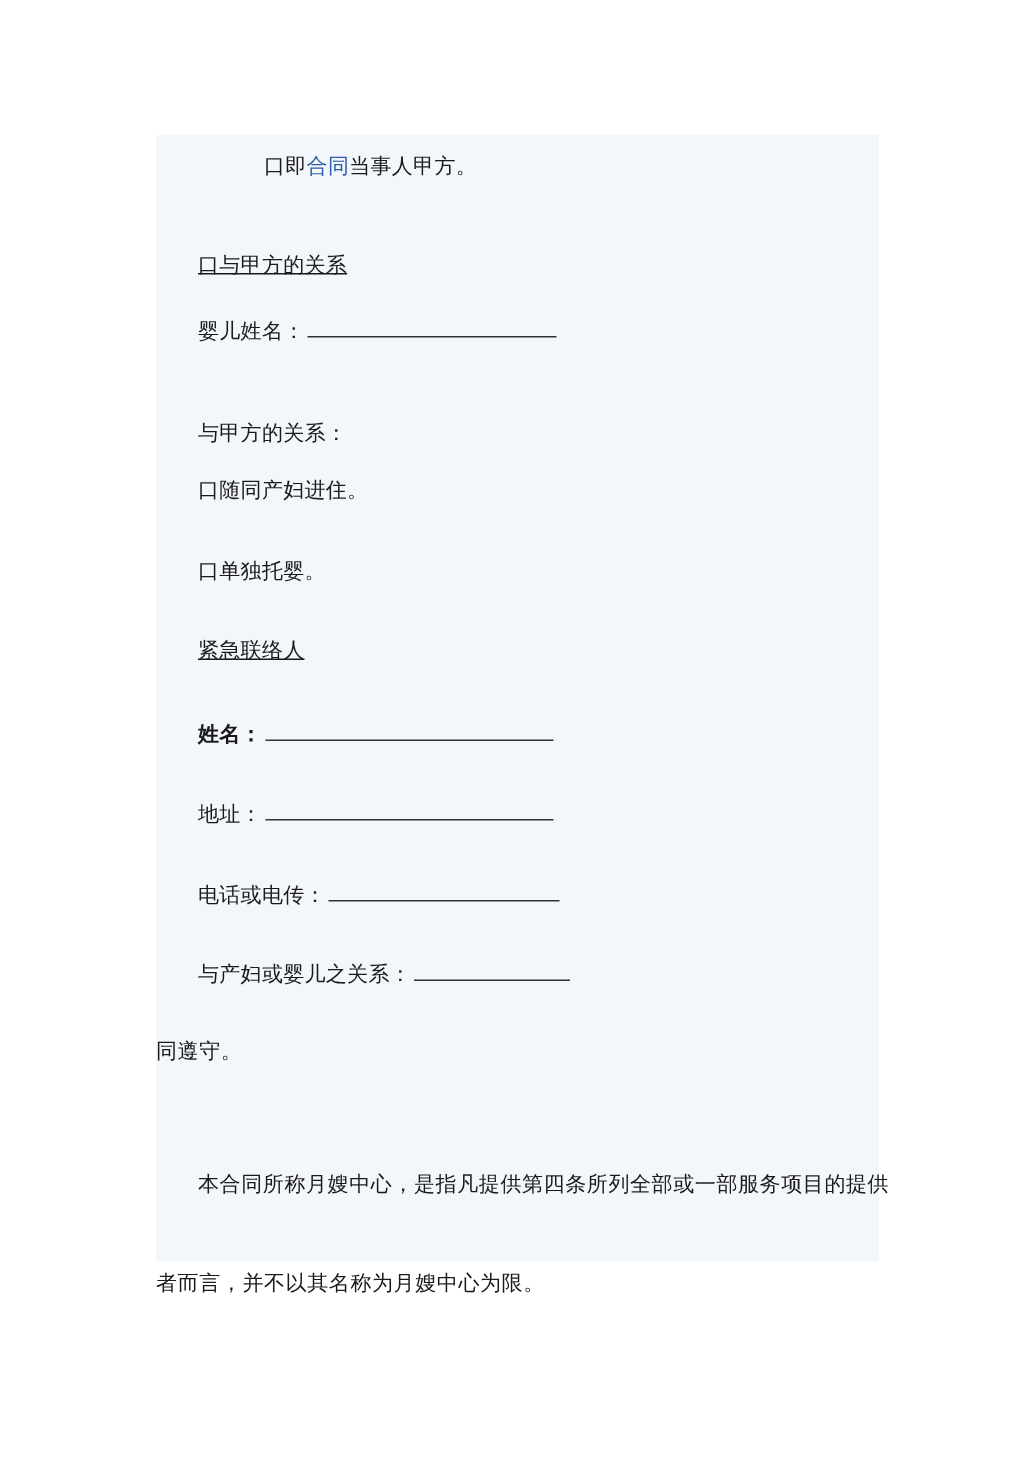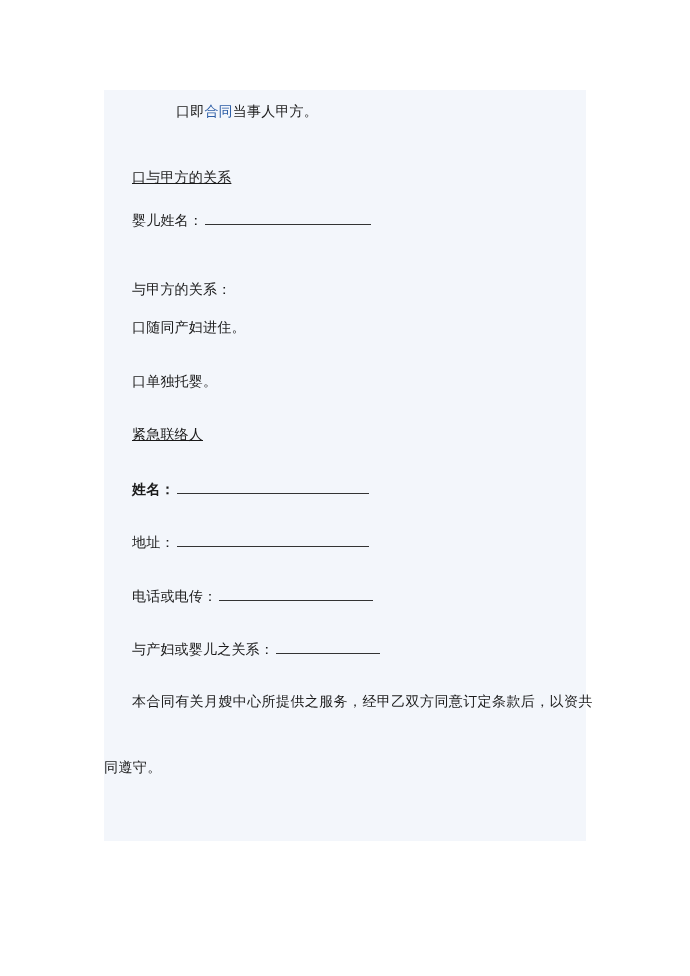--- a/index.html
+++ b/index.html
@@ -94,18 +94,19 @@
 
 <div class="line" style="top:586px;">
   <span>电话或电传：</span><span class="blank" style="width:154px;"></span>
 </div>
 
 <div class="line" style="top:639px;">
   <span>与产妇或婴儿之关系：</span><span class="blank" style="width:104px;"></span>
 </div>
 
 <div class="para" style="top:692px;">
-  <span class="row indent">本合同有关月嫂中心所提供之服务，经甲乙双方同意订定条款后，以资共</span>
   <span class="row">同遵守。</span>
 </div>
 
 <div class="para" style="top:781px;">
+  <span class="row indent">本合同所称月嫂中心，是指凡提供第四条所列全部或一部服务项目的提供</span>
+  <span class="row">者而言，并不以其名称为月嫂中心为限。</span>
 </div>
 
 </body></html>

